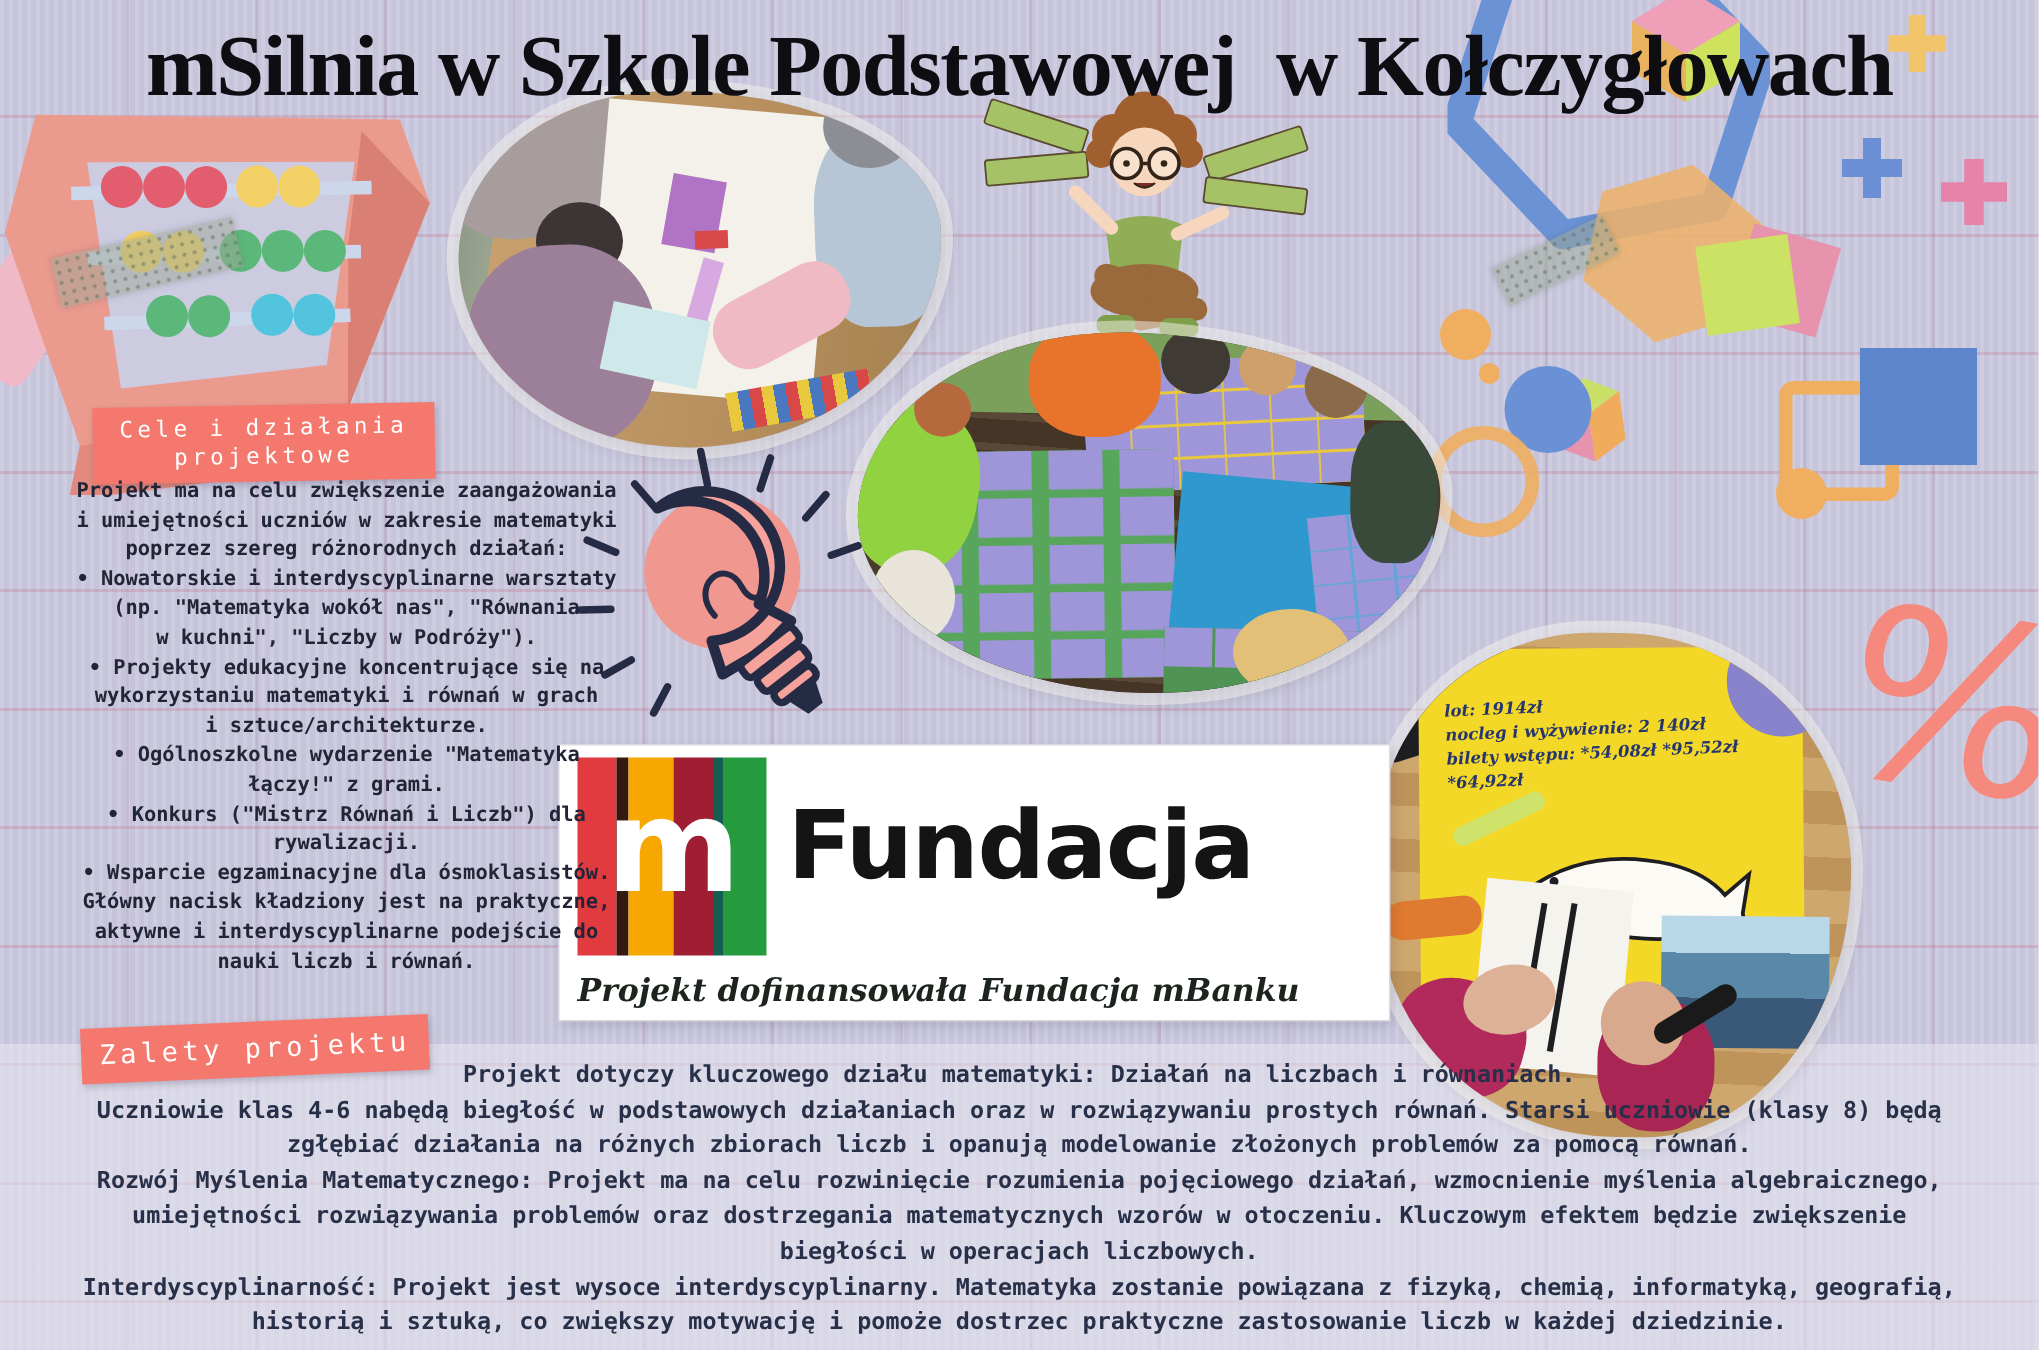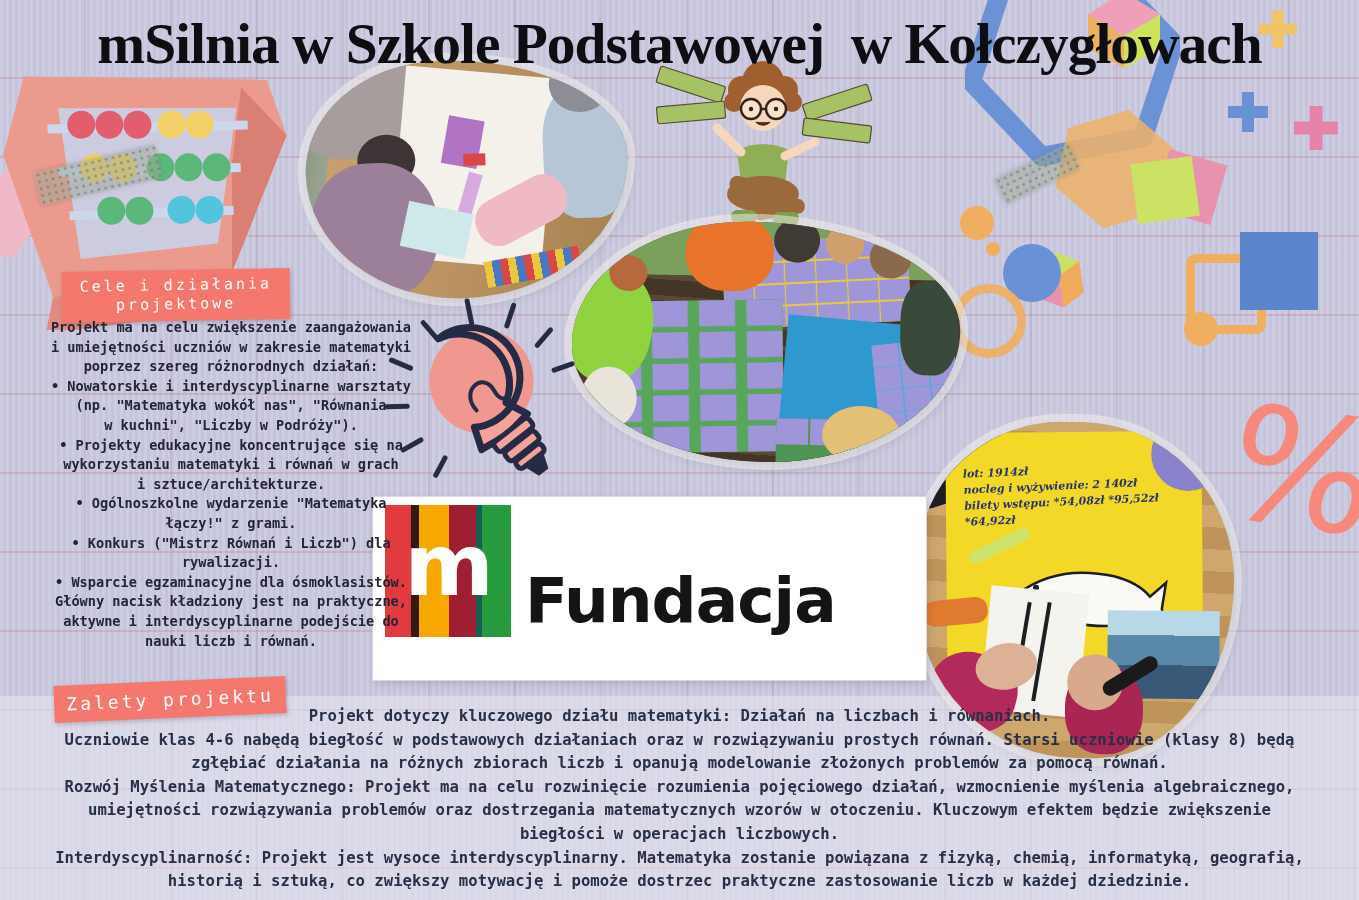--- a/index.html
+++ b/index.html
@@ -45,21 +45,21 @@
   }
 
   
   .funder-box{left:373px;top:497px;width:553px;height:183px;background:#fff;z-index:4;
     box-shadow:0 0 0 1px #d9d7e0, 2px 3px 8px rgba(50,40,80,.18);}
   .stripes{position:absolute;left:12px;top:8px;width:126px;height:132px;display:flex;}
   .stripes div{height:100%;}
   .logo-m{position:absolute;left:16px;top:20px;width:120px;text-align:center;color:#fff;
     font-family:"DejaVu Sans", sans-serif;font-weight:800;font-size:86px;line-height:96px;z-index:2;}
   .fundacja{position:absolute;left:152px;top:30px;font-family:"DejaVu Sans", sans-serif;
-    font-weight:800;font-size:63px;color:#141414;letter-spacing:-1px;margin-top:37px;}
+    font-weight:800;font-size:63px;color:#141414;letter-spacing:-1px;}
   .funder-caption{position:absolute;left:12px;top:150px;font-family:"DejaVu Serif", serif;
     font-style:italic;font-weight:700;font-size:21px;color:#1d241d;}
 
   
   .photo{overflow:hidden;z-index:3;box-shadow:0 0 0 8px rgba(246,244,238,.5), 3px 5px 12px rgba(40,35,70,.22);}
   .photo .abs{position:absolute;}
   .photo1{left:306px;top:60px;width:322px;height:238px;border-radius:42% 58% 52% 48% / 46% 42% 58% 54%;transform:rotate(-2deg);background:linear-gradient(100deg,#87947f 0%,#9aa491 11%,#c7a06e 11%,#b68e5e 62%,#a2814f 100%);}
   .photo2{left:572px;top:222px;width:388px;height:240px;border-radius:46% 54% 50% 50% / 52% 44% 56% 48%;transform:rotate(1.2deg);background:#4a3b2d;}
   .photo3{left:918px;top:422px;width:316px;height:336px;border-radius:48% 52% 46% 54% / 44% 50% 56% 50%;transform:rotate(.5deg);background:repeating-linear-gradient(2deg,#bf945b 0 22px,#cda76e 22px 44px);}
 
@@ -274,20 +274,21 @@
     <div class="stripes">
       <div style="width:26px;background:#e13b3f;"></div>
       <div style="width:8px;background:#33190f;"></div>
       <div style="width:30px;background:#f6a800;"></div>
       <div style="width:27px;background:#a01e31;"></div>
       <div style="width:6px;background:#145f52;"></div>
       <div style="width:29px;background:#259b3e;"></div>
     </div>
     <div class="logo-m">m</div>
     <div class="fundacja">Fundacja</div>
+    <div class="funder-caption">Projekt dofinansowała Fundacja mBanku</div>
   </div>
 
   <div class="abs photo photo3">
     <div class="abs" style="left:-6px;top:14px;width:98px;height:62px;background:#1d1d22;border-radius:8px;transform:rotate(-18deg);"></div>
     <div class="abs" style="left:28px;top:10px;width:256px;height:238px;background:#f3d827;transform:rotate(-1deg);"></div>
     <div class="abs" style="left:232px;top:-6px;width:74px;height:74px;border-radius:50%;background:#8983cb;"></div>
     <div class="abs circleval">4 268,3</div>
     <div class="abs hand1">
       <div>lot: 1914zł</div>
       <div>nocleg i wyżywienie: 2 140zł</div>

